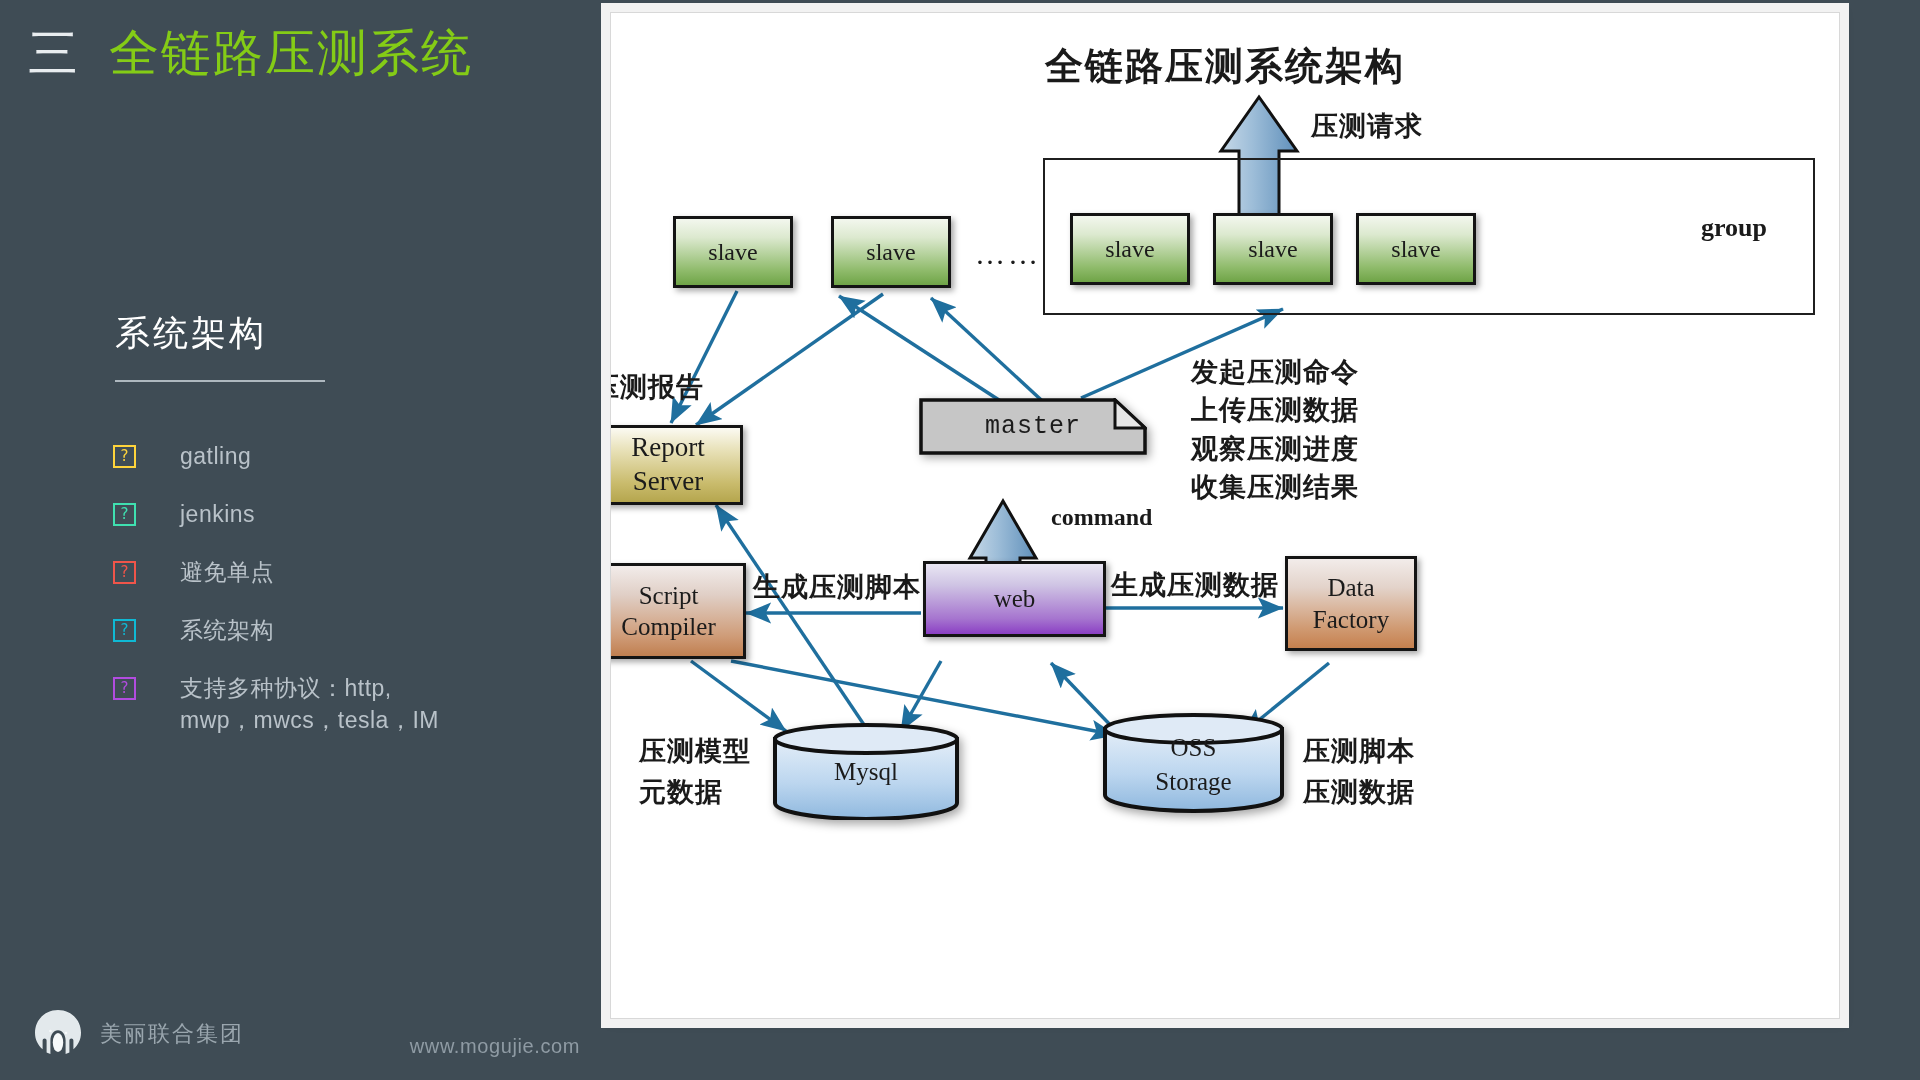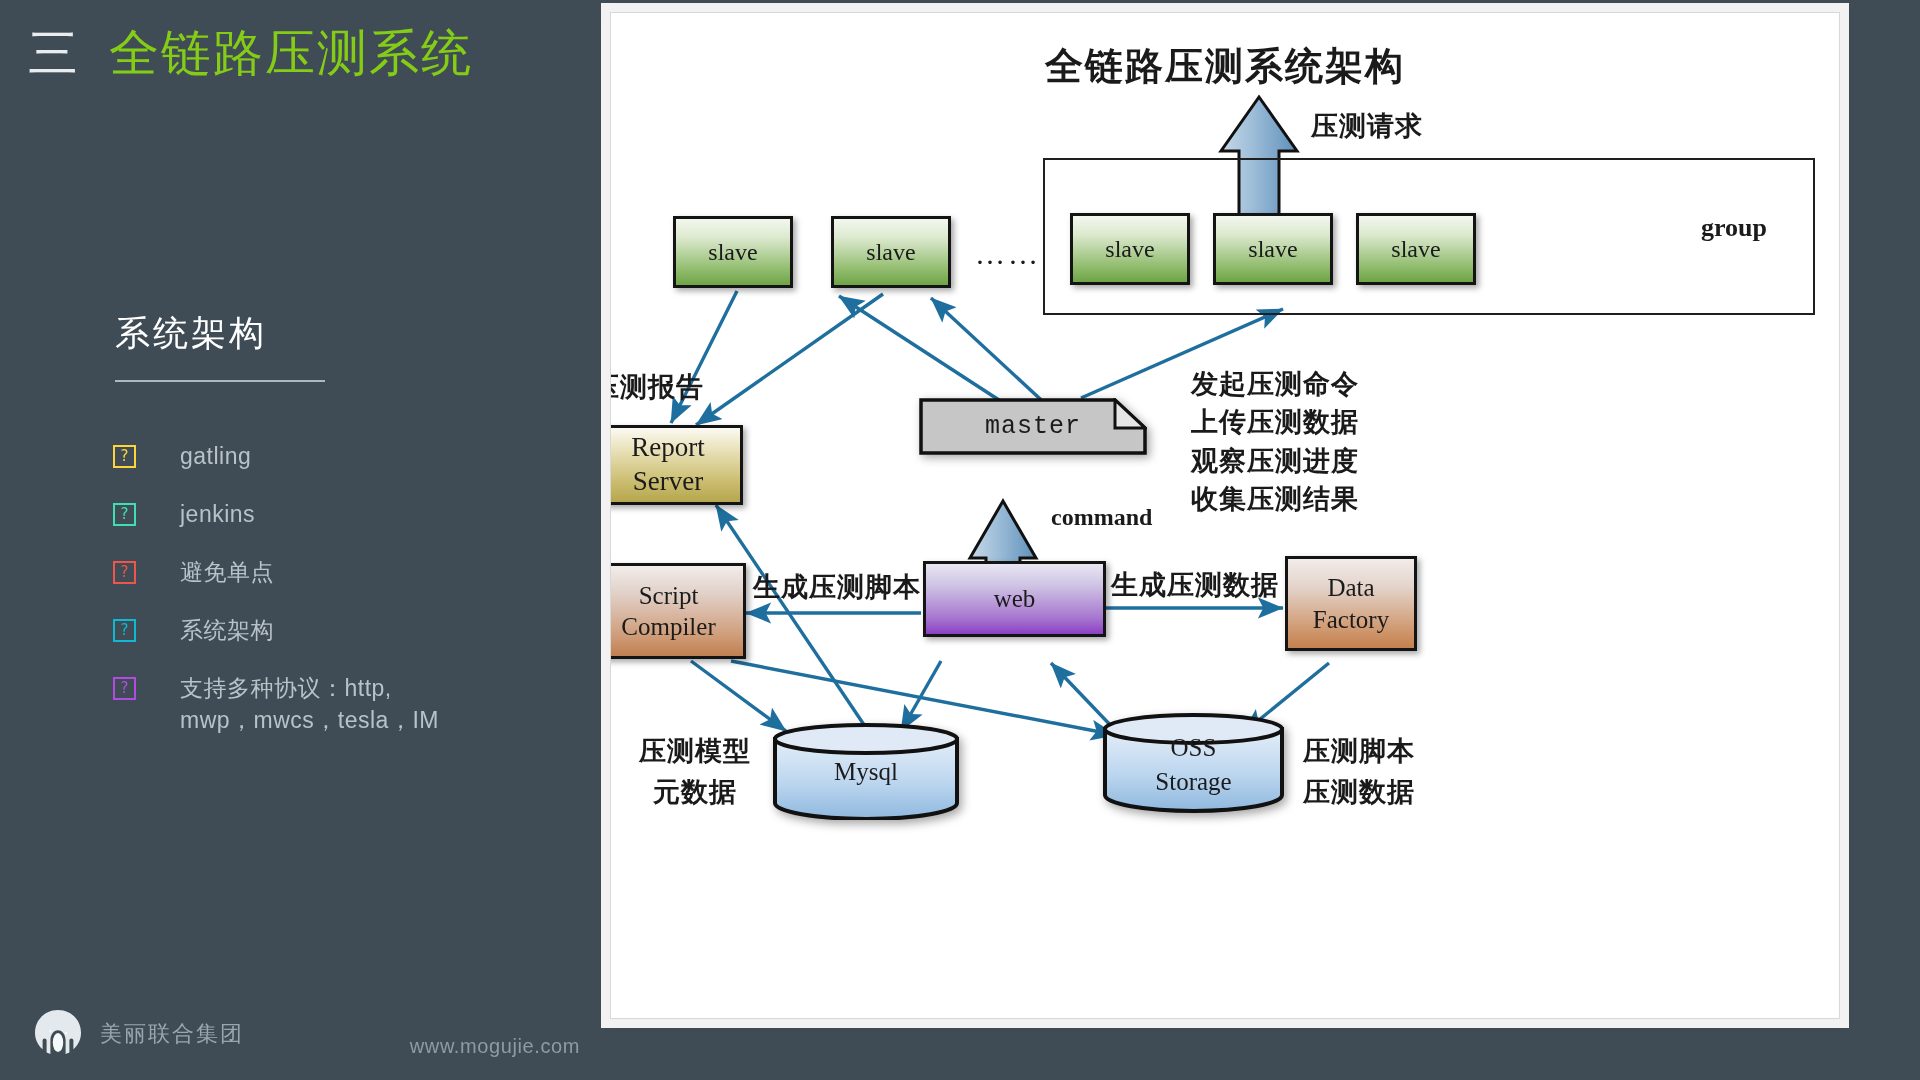--- a/index.html
+++ b/index.html
@@ -447,32 +447,32 @@
           <ellipse cx="92.5" cy="16" rx="88.5" ry="14" fill="#dfeaf6" stroke="#111" stroke-width="4"></ellipse>
         </svg>
       </div>
       <div class="cyl-label" style="left:490px; top:718px; width:185px; white-space:pre-line;">OSS
 Storage</div>
 
       <div class="edge-label label-cn" style="left:700px; top:94px;">压测请求</div>
 
       <div class="edge-label label-cn" style="left:-75px; top:355px;">上传压测报告</div>
 
-      <div class="edge-label label-cn" style="left:580px; top:352px; line-height:1.42;">发起压测命令
+      <div class="edge-label label-cn" style="left:580px; top:340px; line-height:1.42;">发起压测命令
 上传压测数据
 观察压测进度
 收集压测结果</div>
 
       <div class="edge-label label-en" style="left:440px; top:487px;">command</div>
 
       <div class="edge-label label-cn" style="left:142px; top:555px;">生成压测脚本</div>
 
       <div class="edge-label label-cn" style="left:500px; top:553px;">生成压测数据</div>
 
-      <div class="edge-label label-cn" style="left:28px; top:718px; text-align:center; line-height:1.5;">压测模型
+      <div class="edge-label label-cn" style="left:28px; top:718px; text-align:left; line-height:1.5;">压测模型
 元数据</div>
 
       <div class="edge-label label-cn" style="left:692px; top:718px; text-align:center; line-height:1.5;">压测脚本
 压测数据</div>
 
     </div>
   </div>
 </div>
 
 </body></html>

